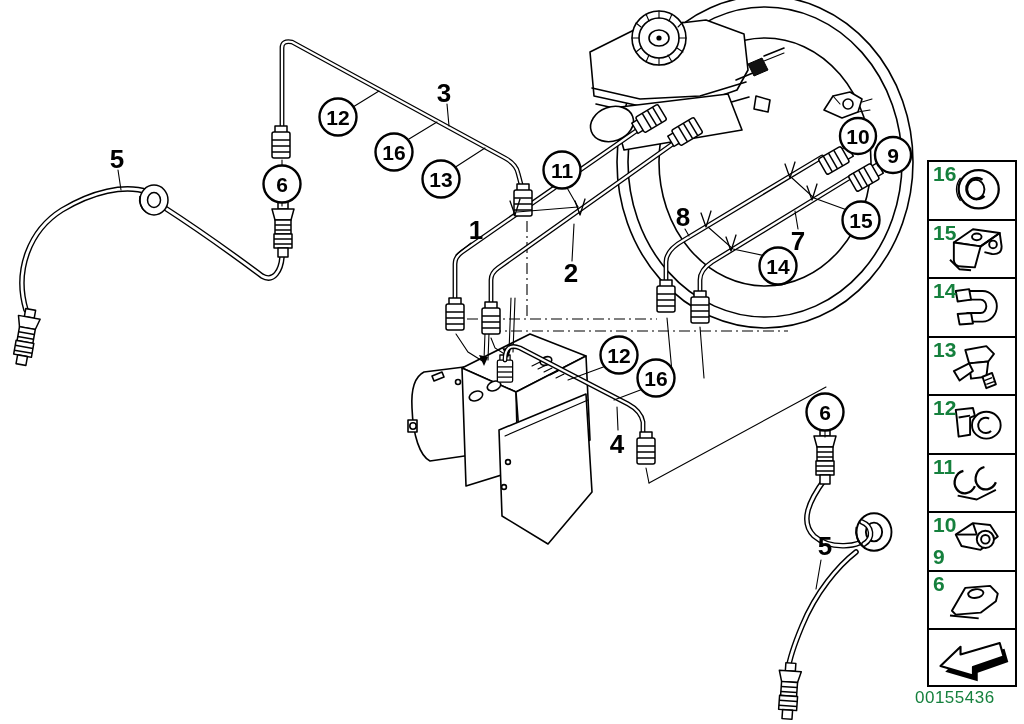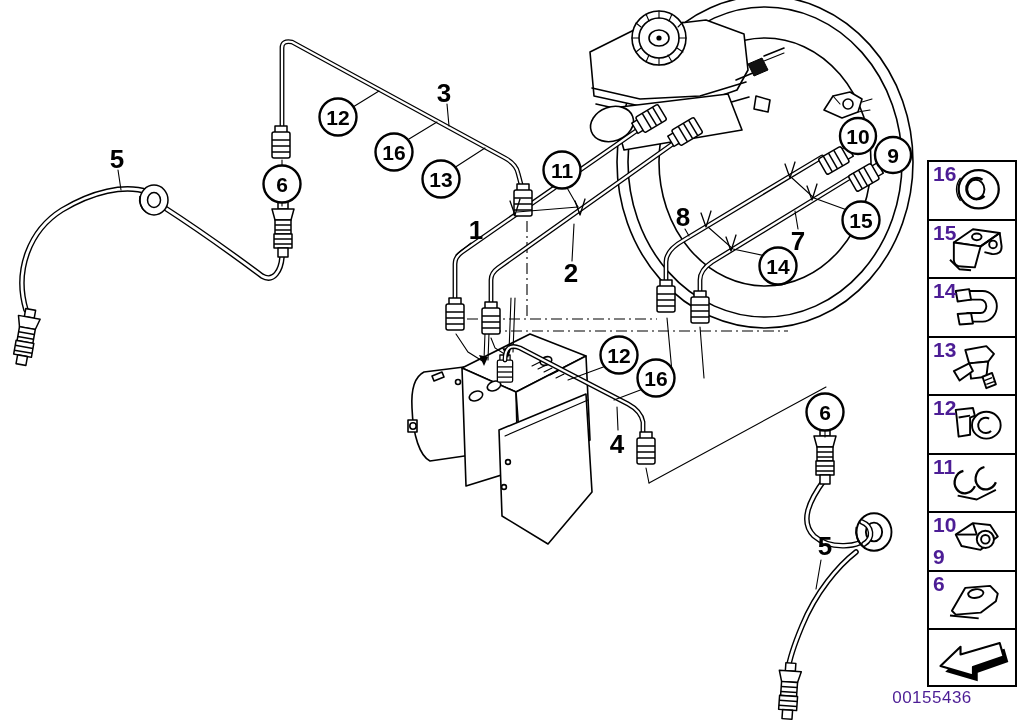--- a/index.html
+++ b/index.html
@@ -1,17 +1,17 @@
 <!DOCTYPE html>
 <html><head>
 <meta charset="utf-8">
 <style>
   html,body{margin:0;padding:0;background:#e8e8e8;}
   .stage{position:relative;width:1024px;height:724px;background:#fff;overflow:hidden;
-         font-family:"Liberation Sans",sans-serif;color:#4c1d95;text-decoration:underline;}
+         font-family:"Liberation Sans",sans-serif;color:#15803d;text-decoration:underline;}
   svg{display:block;}
   .main-svg{position:absolute;left:0;top:0;}
 
   
   .ln{stroke:#000;fill:none;stroke-width:1.6;stroke-linecap:round;stroke-linejoin:round;}
   .thin{stroke:#000;fill:none;stroke-width:1.1;stroke-linecap:round;}
   .wfill{fill:#fff;stroke:#000;stroke-width:1.6;stroke-linejoin:round;}
   .pipeO{stroke:#000;fill:none;stroke-width:4.8;stroke-linecap:round;stroke-linejoin:round;}
   .pipeI{stroke:#fff;fill:none;stroke-width:2.2;stroke-linecap:round;stroke-linejoin:round;}
   .hoseO{stroke:#000;fill:none;stroke-width:5.6;stroke-linecap:round;}
@@ -24,21 +24,21 @@
   .plabel{font:bold 26px "Liberation Sans",sans-serif;text-anchor:middle;}
 
   
   .legend{position:absolute;left:927px;top:160px;width:90px;height:527px;
           border:2px solid #000;box-sizing:border-box;background:#fff;}
   .cell{position:relative;height:58.5px;border-bottom:2px solid #000;box-sizing:border-box;}
   .cell:last-child{border-bottom:none;}
   .cell .icn{position:absolute;left:0;top:0;width:100%;height:100%;}
   .cell .num{position:absolute;left:4px;top:0px;font:bold 21px "Liberation Sans",sans-serif;z-index:2;}
   .cell .num2{position:absolute;left:4px;bottom:1px;font:bold 21px "Liberation Sans",sans-serif;z-index:2;}
-  .partnum{position:absolute;left:880px;top:688px;width:104px;text-align:center;
+  .partnum{position:absolute;left:915px;top:688px;width:104px;text-align:left;
            font:17px "Liberation Sans",sans-serif;letter-spacing:.5px;}
 </style>
 </head>
 <body>
 
 <div class="stage">
 
 <svg class="main-svg" width="1024" height="724" viewBox="0 0 1024 724">
   <defs>
     <g id="nut">

